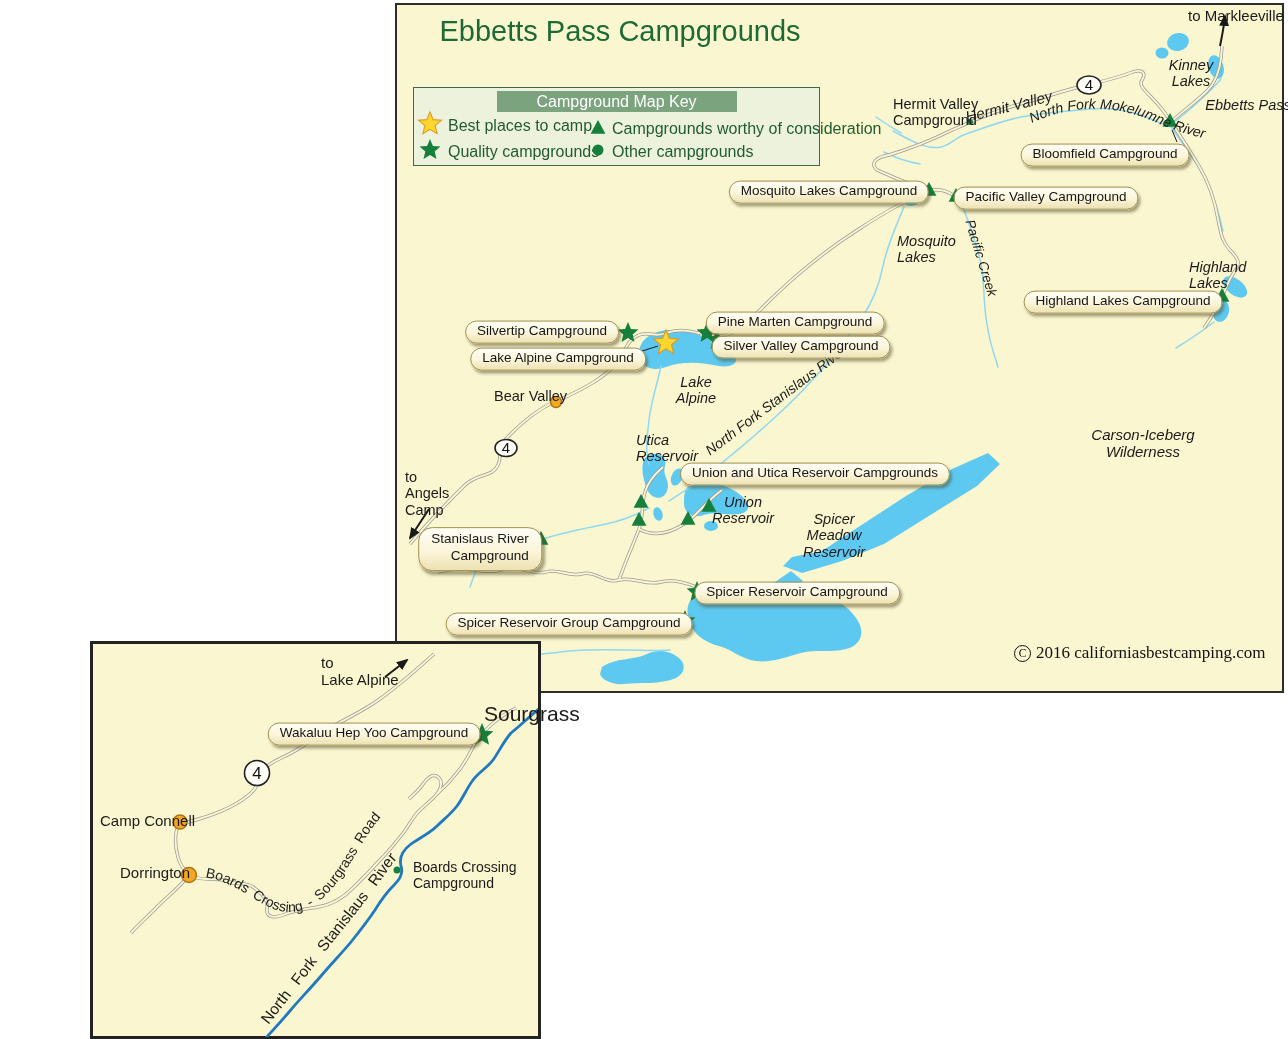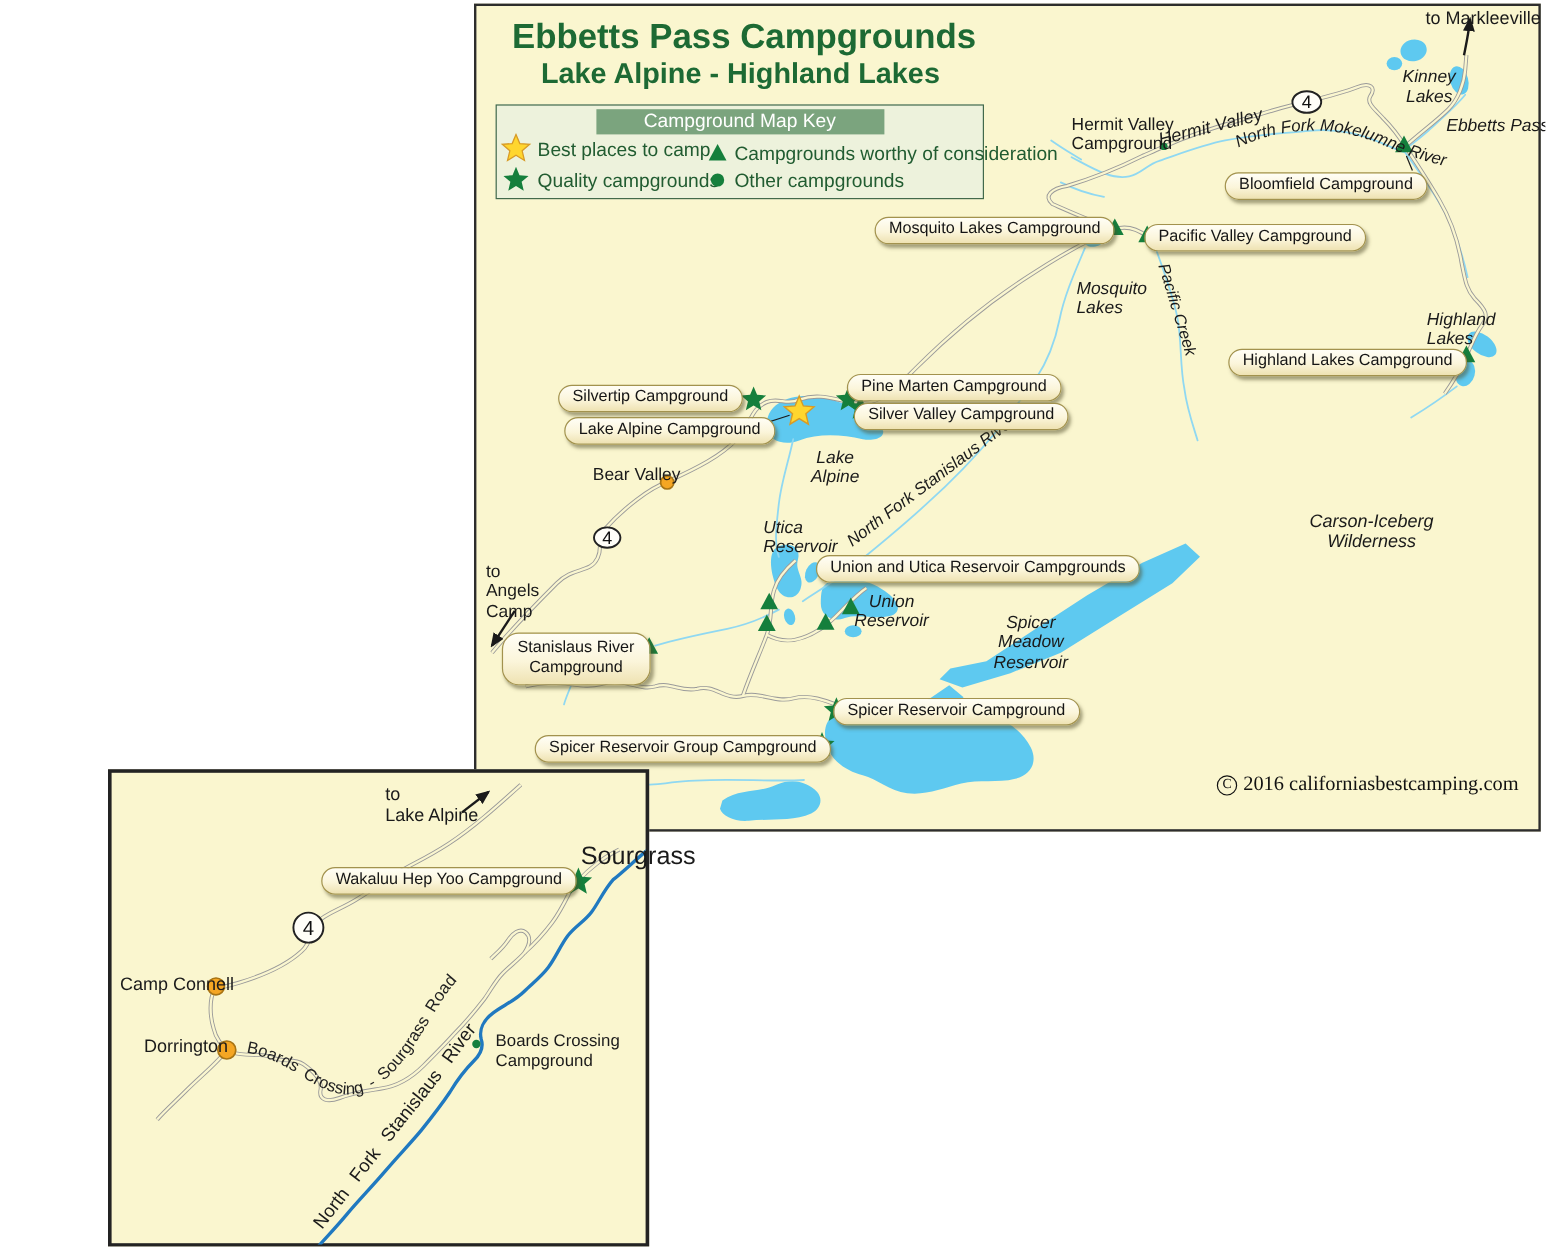--- a/index.html
+++ b/index.html
@@ -21,23 +21,23 @@
   .it{font-style:italic}
   .ctr{transform:translate(-50%,-50%);text-align:center}
   .nowrap{white-space:nowrap}
   .rot{white-space:nowrap}
 
   .callout{position:absolute;transform:translate(-50%,-50%);
            background:linear-gradient(180deg,#fffef6 0%,#fbf5da 55%,#eee2b2 100%);
            border:1px solid #a2924e;border-radius:14px;padding:1px 11px 3px;
            font-size:13.5px;color:#151515;box-shadow:2px 3px 3px rgba(80,75,40,.5);
            white-space:nowrap;line-height:1.25}
-  .callout.two{white-space:pre-line;text-align:center;padding:3px 12px 5px}
-
-  .title{color:#1d6a34;font-weight:bold;white-space:nowrap}
+  .callout.two{white-space:pre-line;text-align:right;padding:3px 12px 5px}
+
+  .title{color:#1d6a34;font-weight:normal;white-space:nowrap}
   .keybox{left:413px;top:87px;width:407px;height:79px;background:#edf2dc;
           border:1.5px solid #42694b;box-sizing:border-box}
   .keyhdr{left:50%;top:3px;transform:translateX(-50%);width:240px;height:21px;background:#7ba47e;
           color:#fff;font-size:16px;text-align:center;line-height:21px}
   .keylbl{color:#215c31;font-size:16px;white-space:nowrap}
 
   .copyright{font-family:"Liberation Serif",serif;font-size:17px;color:#111;white-space:nowrap}
   .ccircle{display:inline-block;width:15px;height:15px;border:1.2px solid #111;border-radius:50%;
            font-size:11.5px;line-height:15px;text-align:center;vertical-align:1px;margin-right:5px}
 
@@ -181,21 +181,20 @@
       </g>
 
       <text class="curvelbl">
         <textPath href="#path-mokelumne" startOffset="2">North Fork Mokelumne River</textPath>
       </text>
     </g>
   </svg>
 
   <div id="labels-main">
     <div class="lbl ctr title abs" style="left:620px;top:31px;font-size:29px">Ebbetts Pass Campgrounds</div>
-    <div class="lbl ctr title abs" style="left:617px;top:62px;font-size:24px">Lake Alpine - Highland Lakes</div>
 
     <div class="abs keybox">
       <div class="abs keyhdr">Campground Map Key</div>
     </div>
     <svg class="abs" style="left:417px;top:111px;width:26px;height:26px">
         <use href="#star" transform="translate(13 13) scale(12)" fill="#ffd62e" stroke="#d89b26" stroke-width="0.09"></use>
       </svg>
     <div class="lbl keylbl abs" style="left:448px;top:117px">Best places to camp</div>
     <svg class="abs" style="left:417px;top:137px;width:26px;height:26px">
         <use href="#star" transform="translate(13 13) scale(11)" fill="#157f3c"></use>
@@ -226,21 +225,21 @@
 Alpine</div>
     <div class="lbl abs nowrap" style="left:494px;top:388px">Bear Valley</div>
     <div class="lbl it abs rot" style="left:776px;top:401px;font-size:14px;transform:translate(-50%,-50%) rotate(-37deg)">North Fork Stanislaus River</div>
     <div class="lbl abs" style="left:405px;top:469px">to
 Angels
 Camp</div>
     <div class="lbl it abs" style="left:636px;top:432px">Utica
 Reservoir</div>
     <div class="lbl it ctr abs" style="left:743px;top:510px">Union
 Reservoir</div>
-    <div class="lbl it ctr abs" style="left:859px;top:536px">Spicer
+    <div class="lbl it ctr abs" style="left:834px;top:536px">Spicer
 Meadow
 Reservoir</div>
     <div class="lbl it ctr abs" style="left:1143px;top:444px;font-size:15px">Carson-Iceberg
 Wilderness</div>
 
     <div class="callout" style="left:1105px;top:155px">Bloomfield Campground</div>
     <div class="callout" style="left:829px;top:192px">Mosquito Lakes Campground</div>
     <div class="callout" style="left:1046px;top:198px">Pacific Valley Campground</div>
     <div class="callout" style="left:1123px;top:302px">Highland Lakes Campground</div>
     <div class="callout" style="left:542px;top:332px">Silvertip Campground</div>

